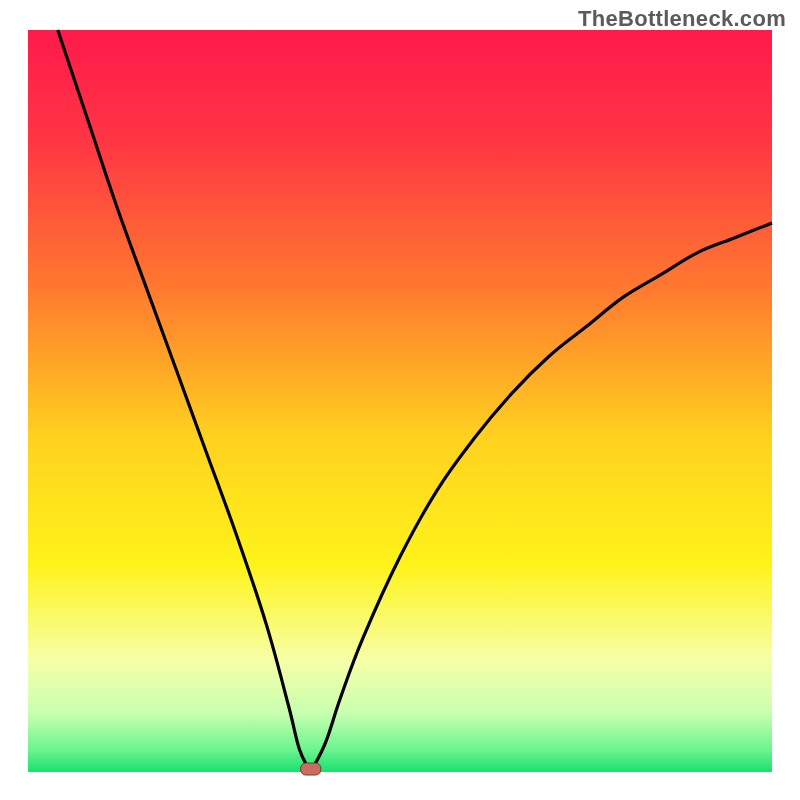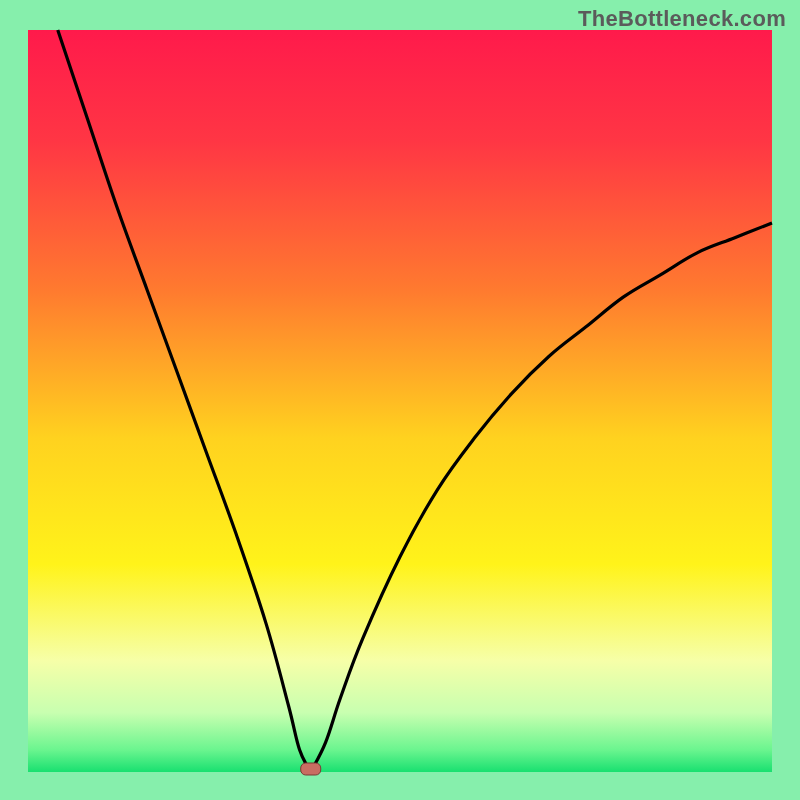--- a/index.html
+++ b/index.html
@@ -8,21 +8,21 @@
     width: 800px;
     height: 800px;
     overflow: hidden;
     background: #000;
     font-family: Arial, Helvetica, sans-serif;
   }
   .frame {
     position: relative;
     width: 800px;
     height: 800px;
-    background: #86efac;
+    background: #ffffff;
   }
   .watermark {
     position: absolute;
     top: 6px;
     right: 14px;
     color: #5b5b5b;
     font-size: 22px;
     font-weight: 600;
     letter-spacing: 0.3px;
     z-index: 5;

